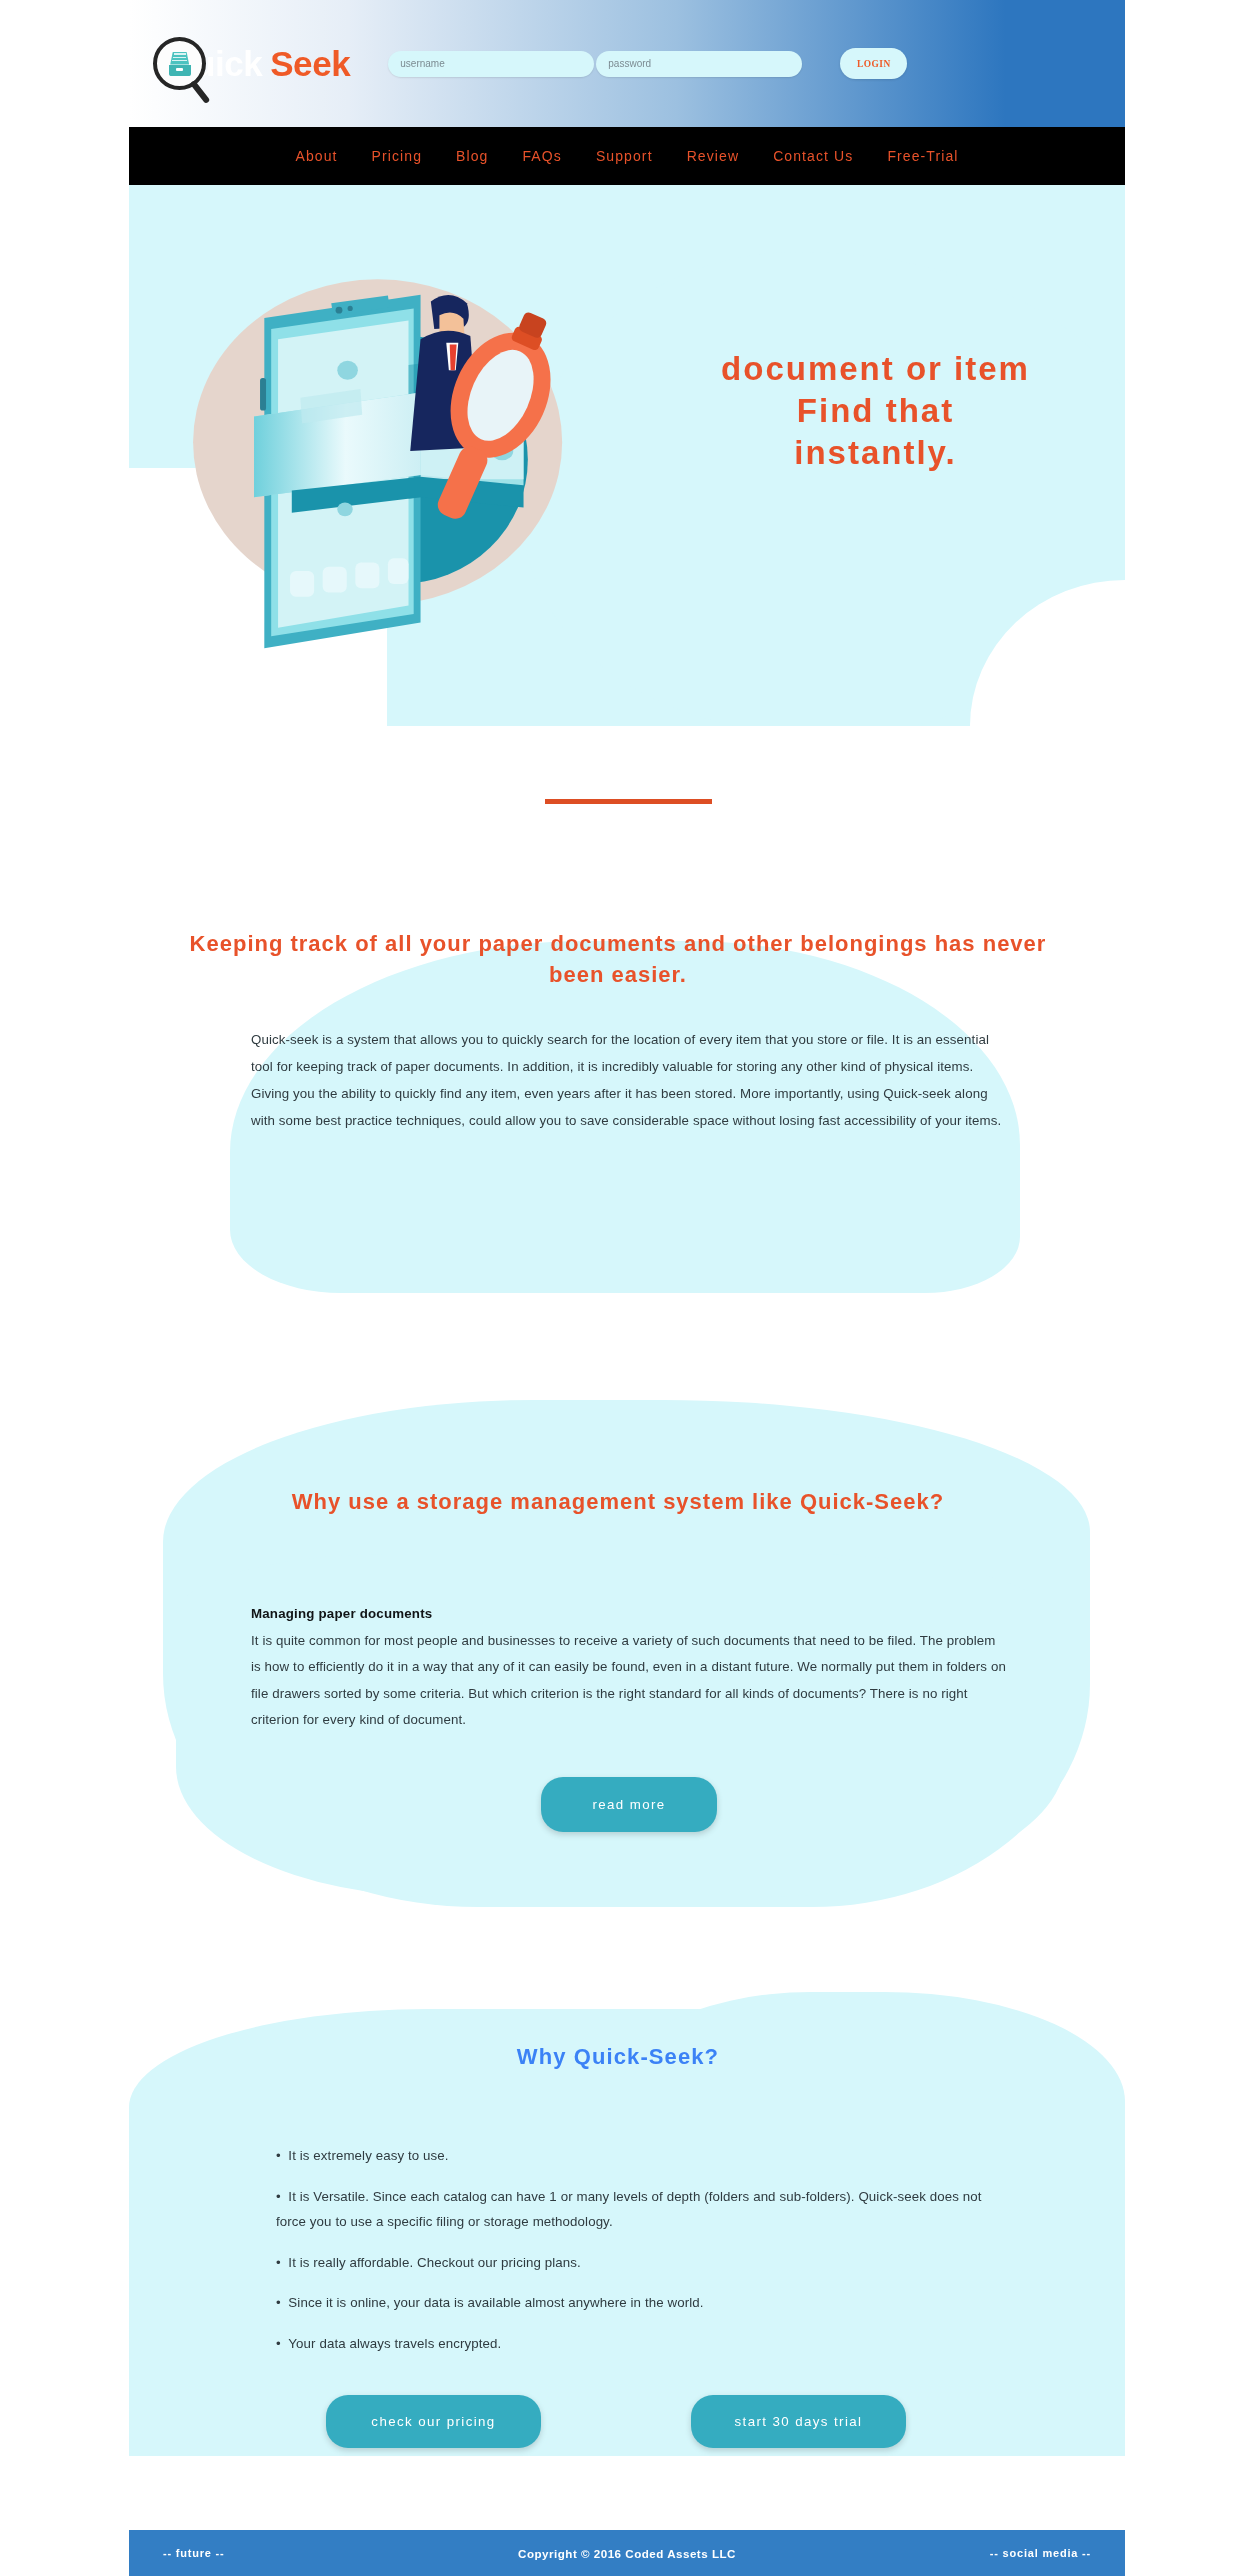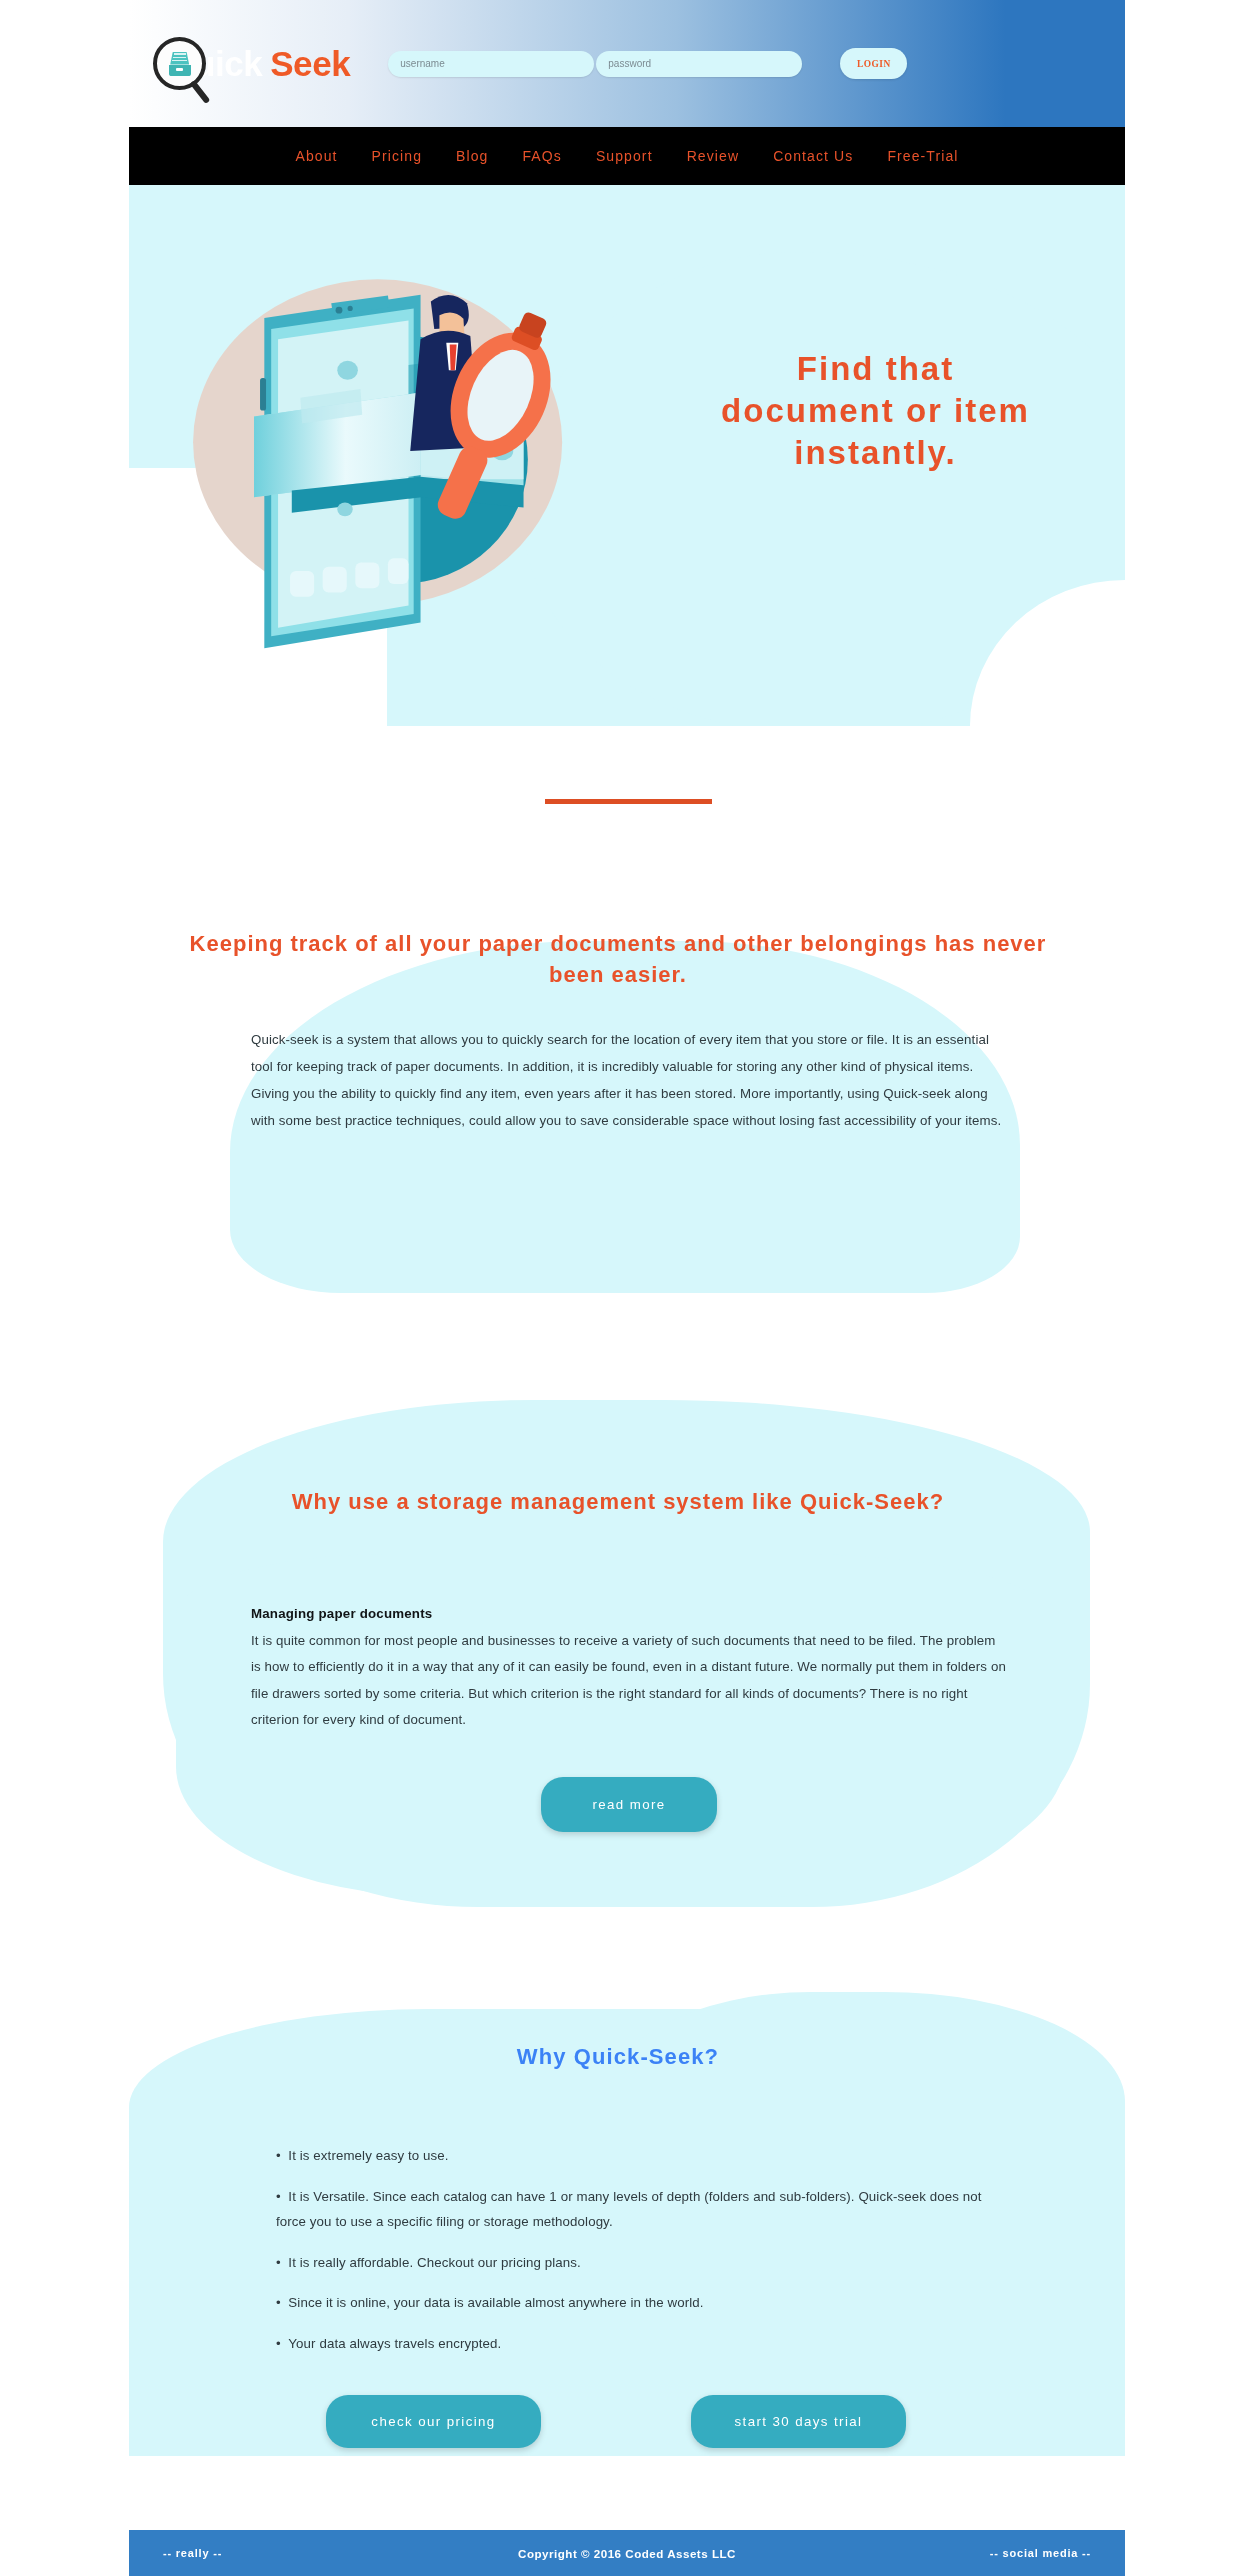--- a/index.html
+++ b/index.html
@@ -285,22 +285,22 @@
         <ellipse cx="382" cy="222" rx="54" ry="76" fill="#f5714a"></ellipse>
         <ellipse cx="382" cy="222" rx="34" ry="56" fill="#e8f4f8"></ellipse>
         <rect x="366" y="290" width="34" height="86" rx="13" fill="#f5714a"></rect>
         <rect x="366" y="140" width="34" height="18" rx="5" fill="#dd4e24"></rect>
         <rect x="369" y="120" width="28" height="24" rx="6" fill="#c8431f"></rect>
       </g>
       </svg>
       <div></div>
 
     <div class="hero-text">
+      <div>document or item</div>
       <div>Find that</div>
-      <div>document or item</div>
       <div>instantly.</div>
     </div>
     <div class="hero-white-corner"></div>
   </div>
 
   <div class="divider"></div>
 
   <div class="sec1">
     <div class="sec1-blob"></div>
     <div class="sec1-h">Keeping track of all your paper documents and other belongings has never been easier.</div>
@@ -326,18 +326,18 @@
       <li>It is really affordable. Checkout our pricing plans.</li>
       <li>Since it is online, your data is available almost anywhere in the world.</li>
       <li>Your data always travels encrypted.</li>
     </ul>
   </div>
   <button class="btn-pill btn-pricing">check our pricing</button>
   <button class="btn-pill btn-trial">start 30 days trial</button>
 
   <div class="footer">
     <div class="footer-c">Copyright © 2016 Coded Assets LLC</div>
-    <div class="footer-l">-- really --</div>
+    <div class="footer-l">-- future --</div>
     <div class="footer-r">-- social media --</div>
   </div>
 
 </div>
 
 
 </body></html>

